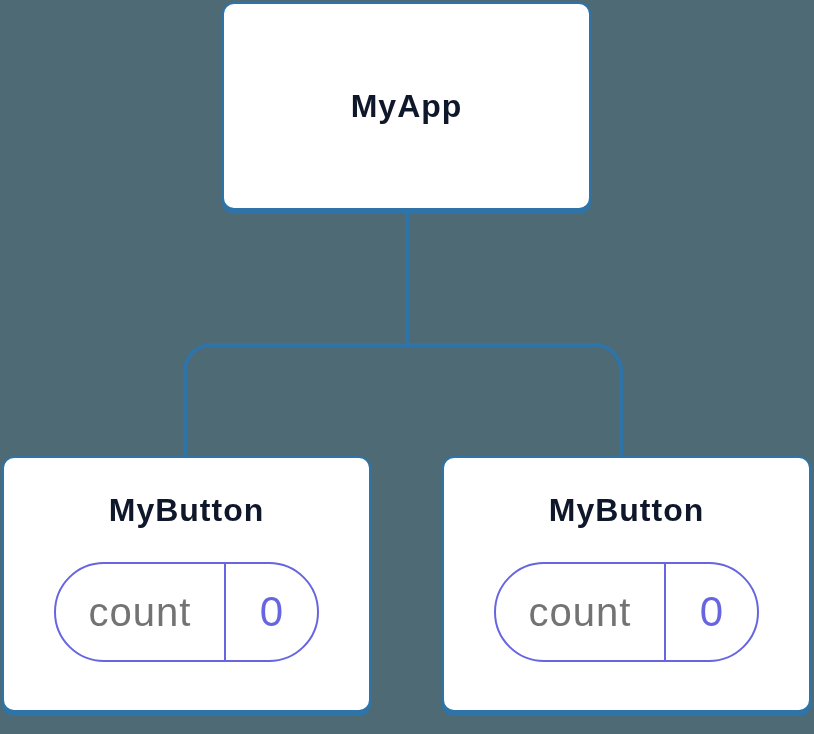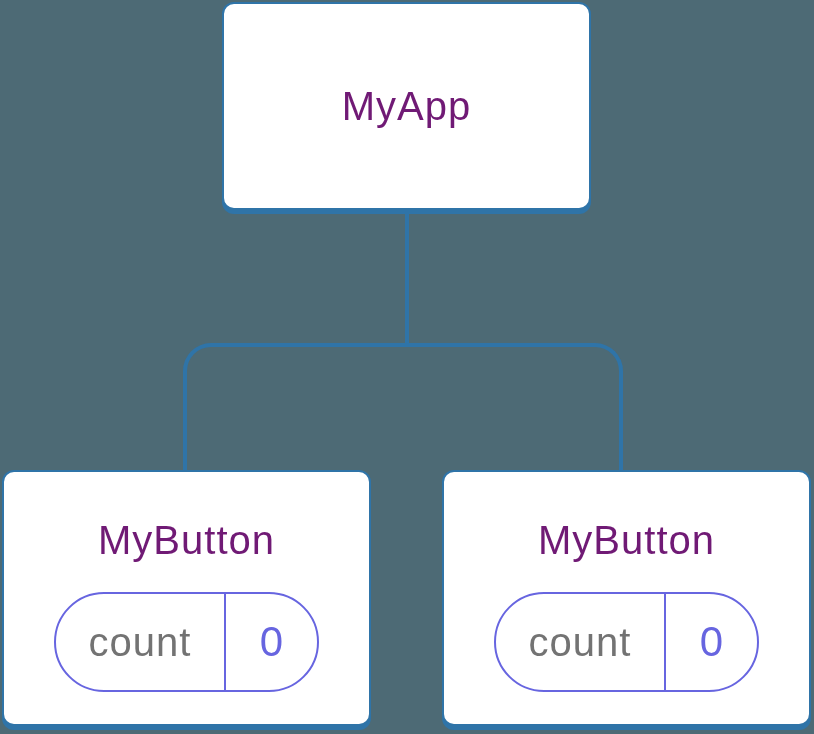--- a/index.html
+++ b/index.html
@@ -20,34 +20,34 @@
     box-sizing: border-box;
   }
   .root-node {
     left: 222px; top: 2px;
     width: 369px; height: 208px;
     display: flex;
     align-items: center;
     justify-content: center;
   }
   .child-node {
-    top: 470px;
+    top: 456px;
     width: 369px; height: 256px;
     display: flex;
     flex-direction: column;
     align-items: center;
-    padding-top: 44px;
+    padding-top: 28px;
     box-sizing: border-box;
   }
   .child-node.left  { left: 2px; }
   .child-node.right { left: 442px; }
   .node-label {
-    color: #701a75;
-    font-size: 40px;
-    font-weight: 400;
+    color: #0f172a;
+    font-size: 32px;
+    font-weight: 700;
     letter-spacing: 1px;
     line-height: 48px;
     white-space: nowrap;
   }
   .stem {
     position: absolute;
     left: 405px; top: 212px;
     width: 4px; height: 135px;
     background: #2F74A8;
   }

